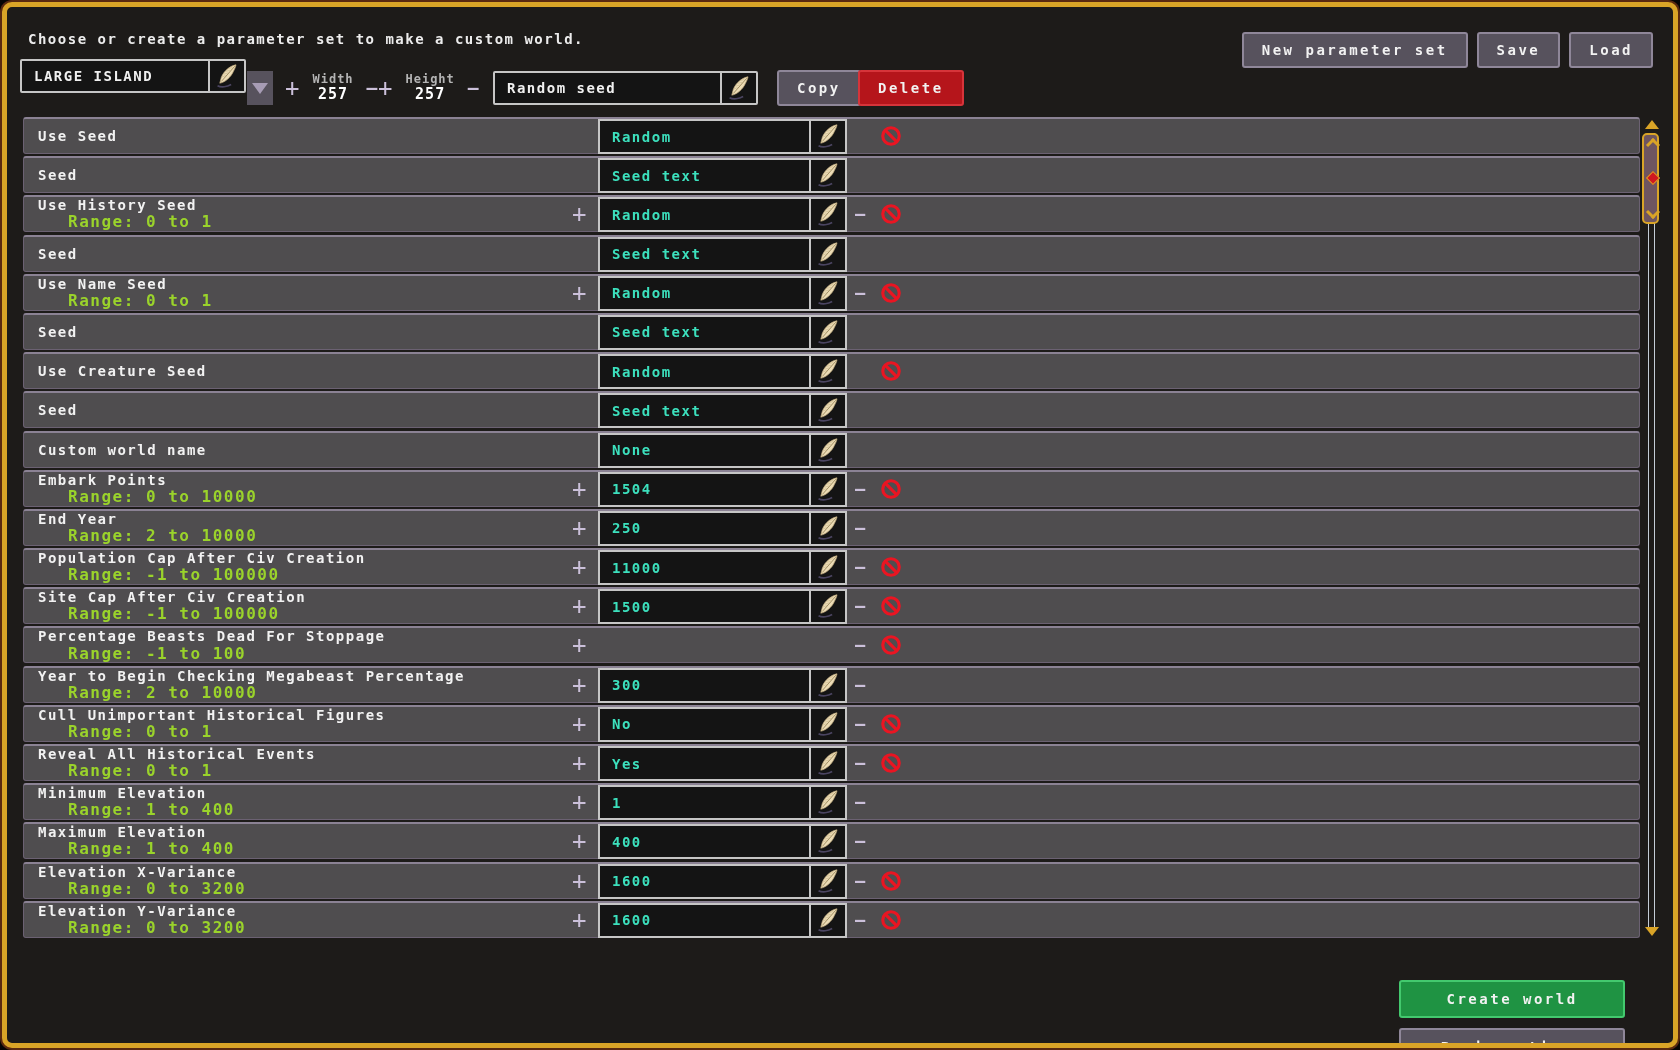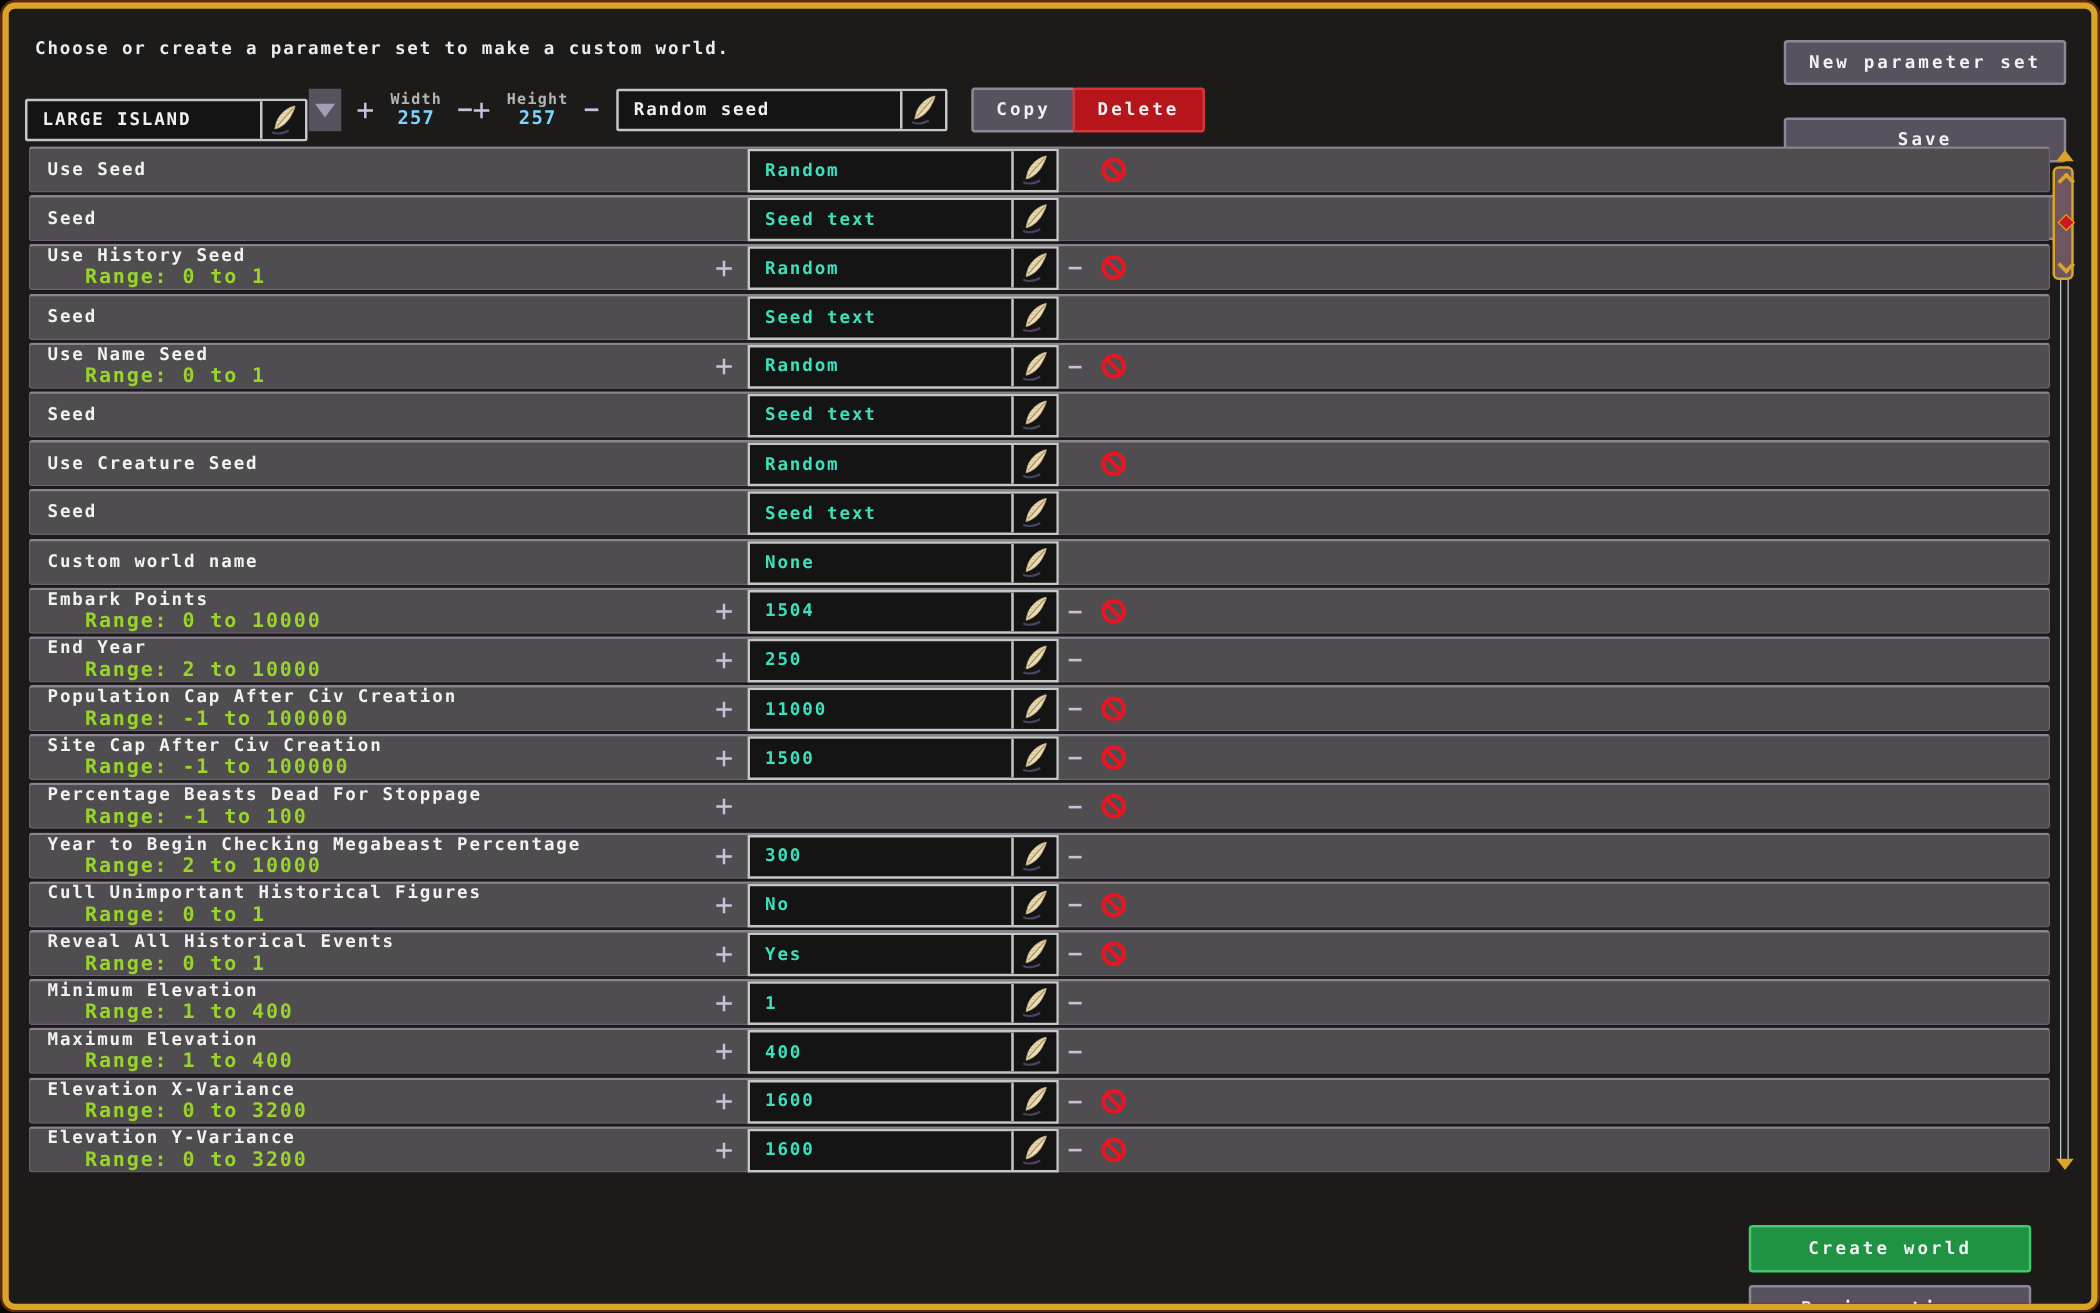--- a/index.html
+++ b/index.html
@@ -13,42 +13,42 @@
                font-weight:bold;letter-spacing:1.5px;}
 
   
   .btn{display:flex;align-items:center;justify-content:center;height:36px;
        padding:0 18px;font-size:14px;font-weight:bold;letter-spacing:2.5px;
        color:#f2f2f2;border-radius:3px;box-sizing:border-box;cursor:pointer;}
   .btn-gray{background:#57525d;border:2px solid #8f8799;}
   .btn-red{background:#b5151b;border:2px solid #d6343a;}
   .btn-green{background:#1f9343;border:2px solid #43c96e;}
 
-  .top-buttons{position:absolute;top:25px;right:20px;display:flex;gap:26px;flex-direction:column;}
+  .top-buttons{position:absolute;top:25px;right:20px;display:flex;gap:9px;}
 
   
   .combo{position:absolute;height:34px;display:flex;border:2px solid #c6c6c6;
          background:#141414;box-sizing:border-box;border-radius:2px;}
   .combo-text{flex:1;display:flex;align-items:center;padding-left:12px;
               color:#f0f0f0;font-size:14px;font-weight:bold;letter-spacing:1.5px;
               white-space:nowrap;overflow:hidden;}
   .feather-cell{width:34px;flex:none;border-left:2px solid #c6c6c6;background:#141414;
                 display:flex;align-items:center;justify-content:center;cursor:pointer;}
 
   .drop-btn{position:absolute;width:26px;height:34px;background:#57525d;
             display:flex;align-items:center;justify-content:center;cursor:pointer;}
   .tri-down{width:0;height:0;border-left:8px solid transparent;border-right:8px solid transparent;
             border-top:11px solid #a79cb5;}
 
   .stepper{position:absolute;height:42px;display:flex;align-items:center;gap:13px;}
   .step-plus{color:#cbc0da;font-size:24px;font-weight:300;cursor:pointer;line-height:1;}
   .step-minus{color:#cbc0da;font-size:18px;font-weight:bold;cursor:pointer;line-height:1;}
   .step-stack{display:flex;flex-direction:column;align-items:center;line-height:1.1;}
   .step-label{color:#b4b4b4;font-size:12px;font-weight:bold;letter-spacing:1px;}
-  .step-value{color:#7dd3fc;font-size:15px;font-weight:bold;letter-spacing:1px;text-align:center;}
+  .step-value{color:#ffffff;font-size:15px;font-weight:bold;letter-spacing:1px;text-align:center;}
 
   
   .rows{position:absolute;left:16px;top:110px;width:1617px;display:flex;
         flex-direction:column;gap:2.2px;}
   .row{position:relative;height:37px;flex:none;background:#4f4d4f;
        border:1px solid #6b6172;border-top:2px solid #8b8294;border-radius:3px;
        box-sizing:border-box;}
   .row-text{position:absolute;left:14px;top:50%;transform:translateY(-50%);}
   .row-label{color:#f2f2f2;font-size:14px;font-weight:bold;letter-spacing:1.5px;
              line-height:1.15;white-space:nowrap;}
@@ -97,21 +97,21 @@
     <div class="inner">
 
       <div class="instruction">Choose or create a parameter set to make a custom world.</div>
 
       <div class="top-buttons">
         <div class="btn btn-gray">New parameter set</div>
         <div class="btn btn-gray">Save</div>
         <div class="btn btn-gray">Load</div>
       </div>
 
-      <div class="combo" style="left:13px;top:72px;width:226px;">
+      <div class="combo" style="left:13px;top:52px;width:226px;">
         <div class="combo-text">LARGE ISLAND</div>
         <div class="feather-cell icon-slot">
             <svg viewBox="0 0 26 30" width="24" height="27" aria-hidden="true">
   <path d="M23 2 C16 3.2 9.2 9.2 6.6 16.2 L5 22.4 C11.2 21.4 17.4 15.6 20.2 9.2 C21.6 6.6 22.7 4.2 23 2 Z" fill="#ecdcb6" stroke="#bfa87a" stroke-width="0.8"></path>
   <path d="M21.6 3.6 L6.8 20.4" stroke="#a08e62" stroke-width="1.1" fill="none"></path>
   <path d="M19 5 l-4.4 1.2 M16.6 8 l-4.6 1.2 M14 11 l-4.4 1.4 M11.6 14 l-4 1.4" stroke="#cdbb8e" stroke-width="0.8" fill="none"></path>
   <path d="M2.5 25.2 C6.5 27.4 13 26.6 17.6 23.8" stroke="#4a4460" stroke-width="1.9" fill="none"></path>
 </svg>
           </div>
       </div>

